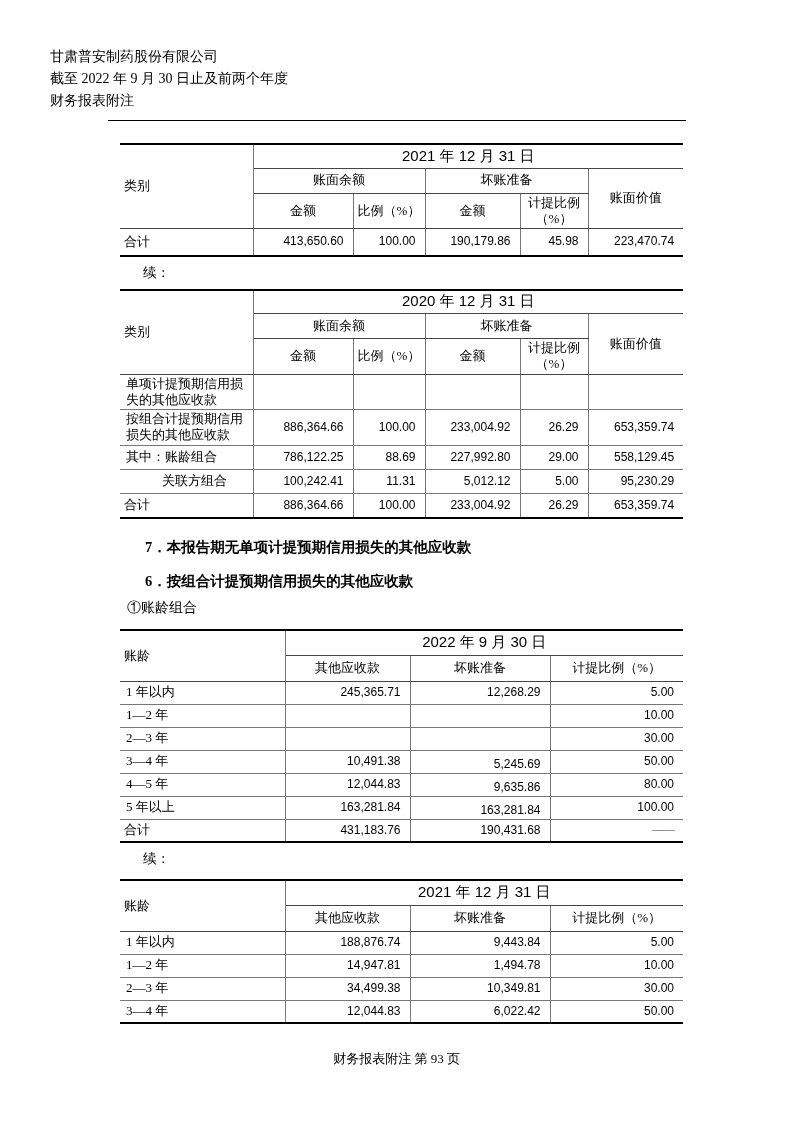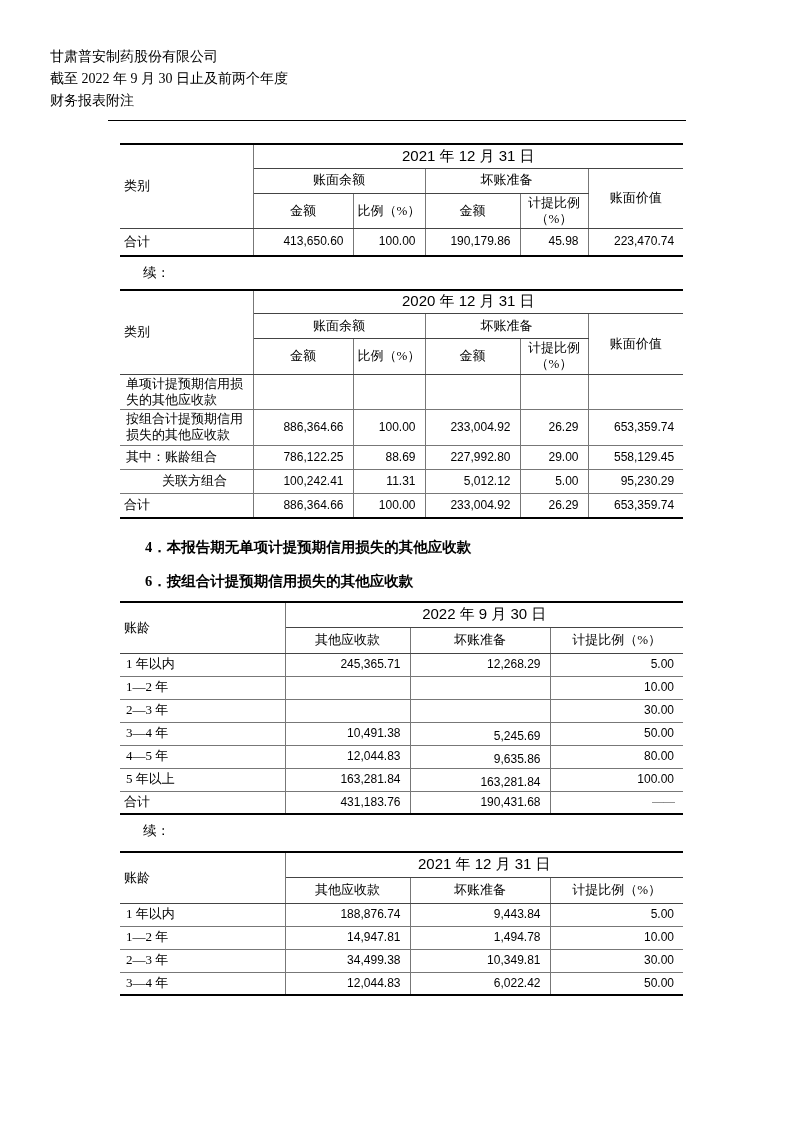--- a/index.html
+++ b/index.html
@@ -163,22 +163,23 @@
         <td class="lbl-c">合计</td>
         <td class="num">886,364.66</td>
         <td class="num">100.00</td>
         <td class="num">233,004.92</td>
         <td class="num">26.29</td>
         <td class="num">653,359.74</td>
       </tr>
     </tbody>
   </table>
 
-  <p class="sec sec-5">4．本报告期无单项计提预期信用损失的其他应收款</p>
+  <p class="sec sec-5">7．本报告期无单项计提预期信用损失的其他应收款</p>
   <p class="sec sec-6">6．按组合计提预期信用损失的其他应收款</p>
+  <p class="para para-item">①账龄组合</p>
 
   <table class="t-age t3">
     <colgroup>
         <col class="a1">
         <col class="a2">
         <col class="a3">
         <col class="a4">
       </colgroup>
     <thead>
       <tr class="h-r1">
@@ -278,14 +279,15 @@
       </tr>
       <tr>
         <td class="lbl-l">3—4 年</td>
         <td class="num">12,044.83</td>
         <td class="num">6,022.42</td>
         <td class="num">50.00</td>
       </tr>
     </tbody>
   </table>
 
+  <div class="page-footer">财务报表附注 第 93 页</div>
 
 </div>
 
 </body></html>

